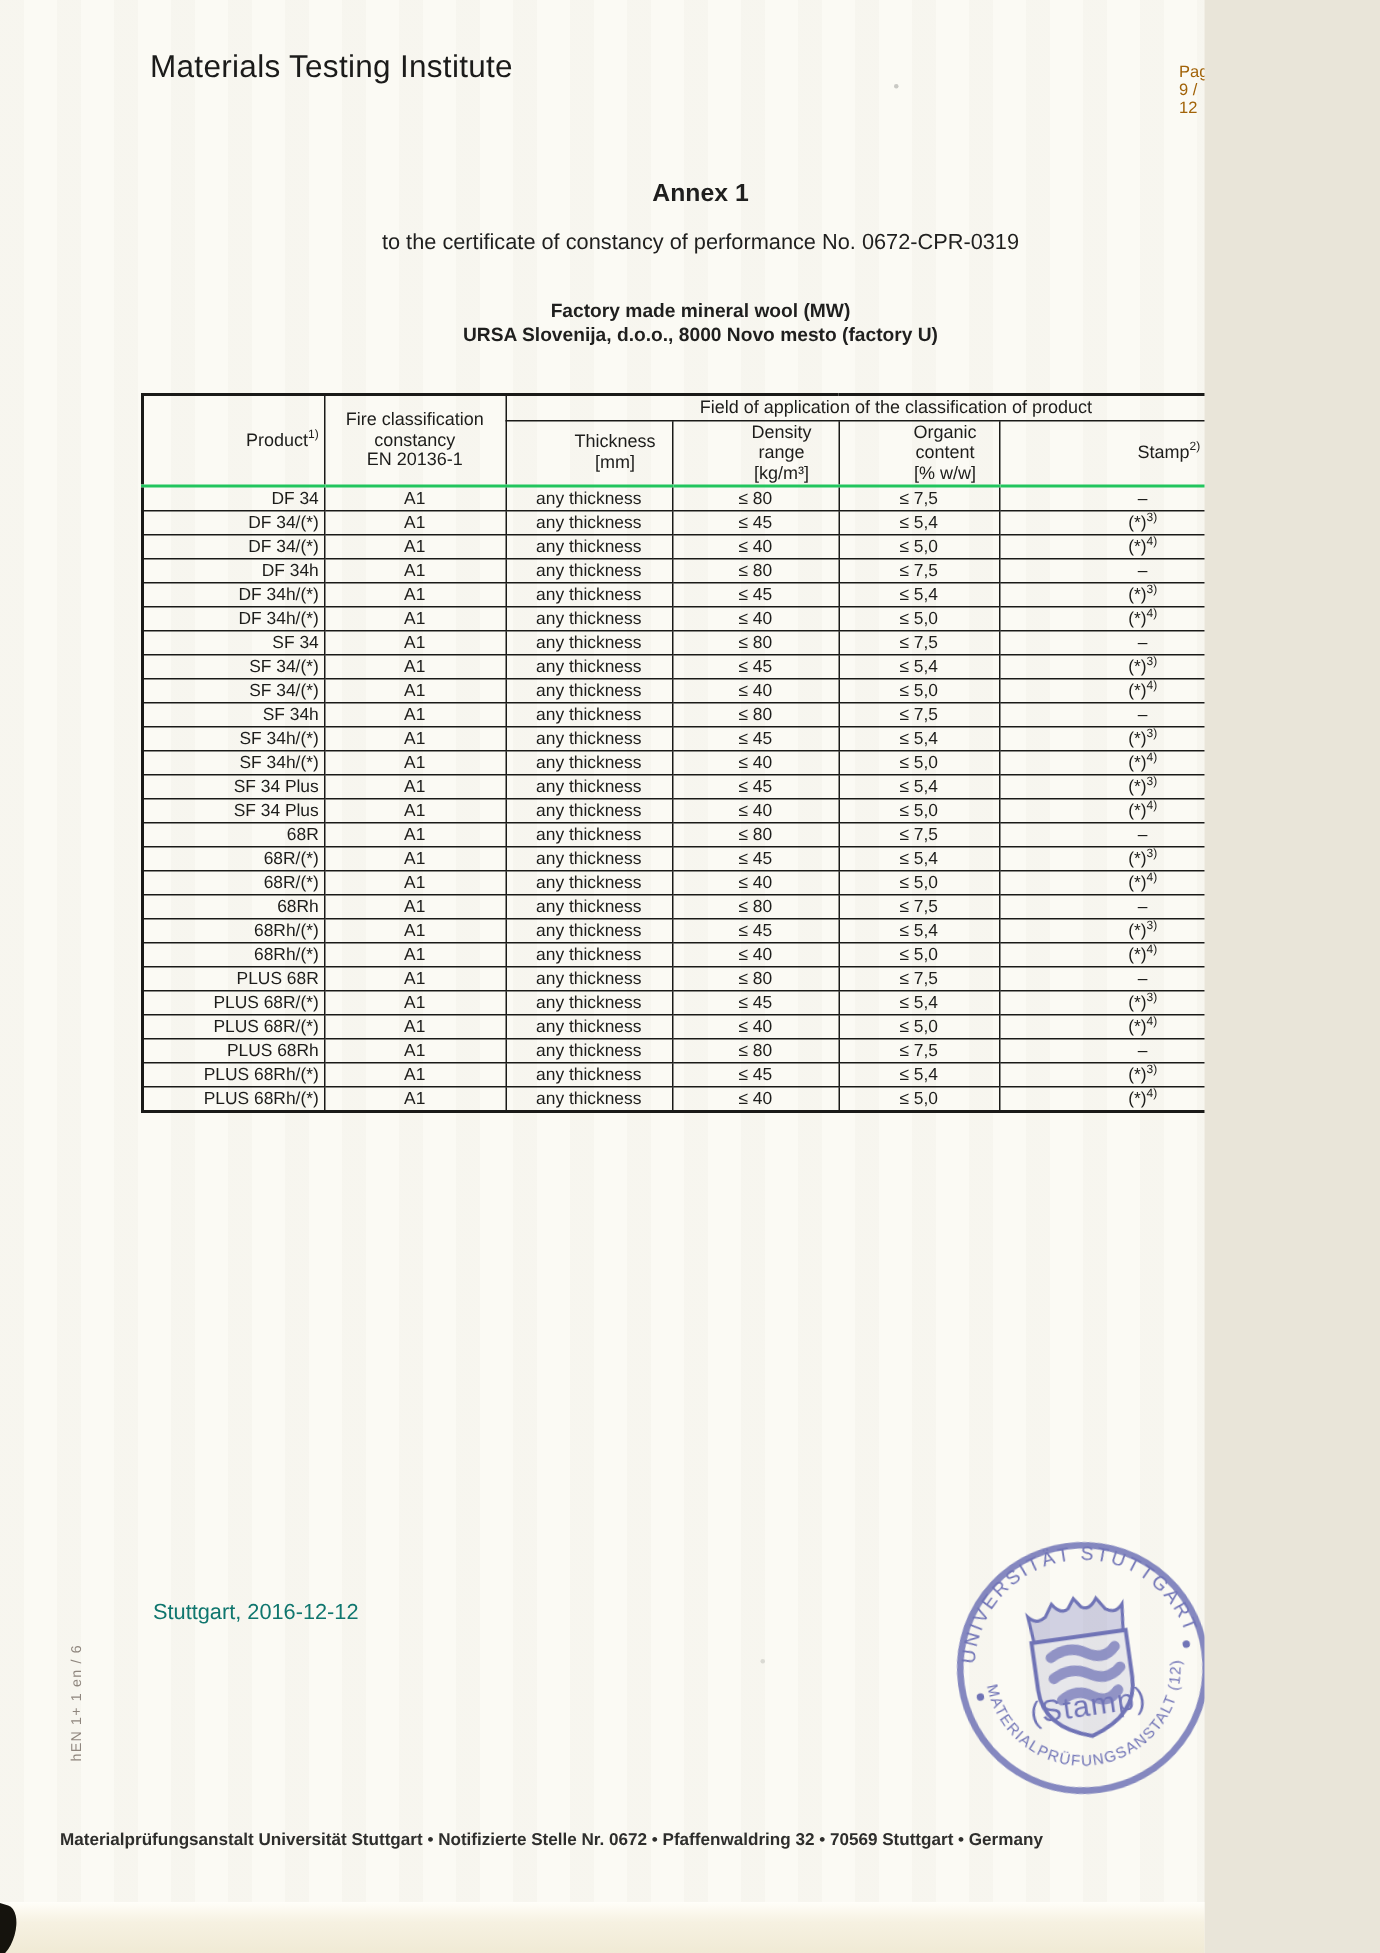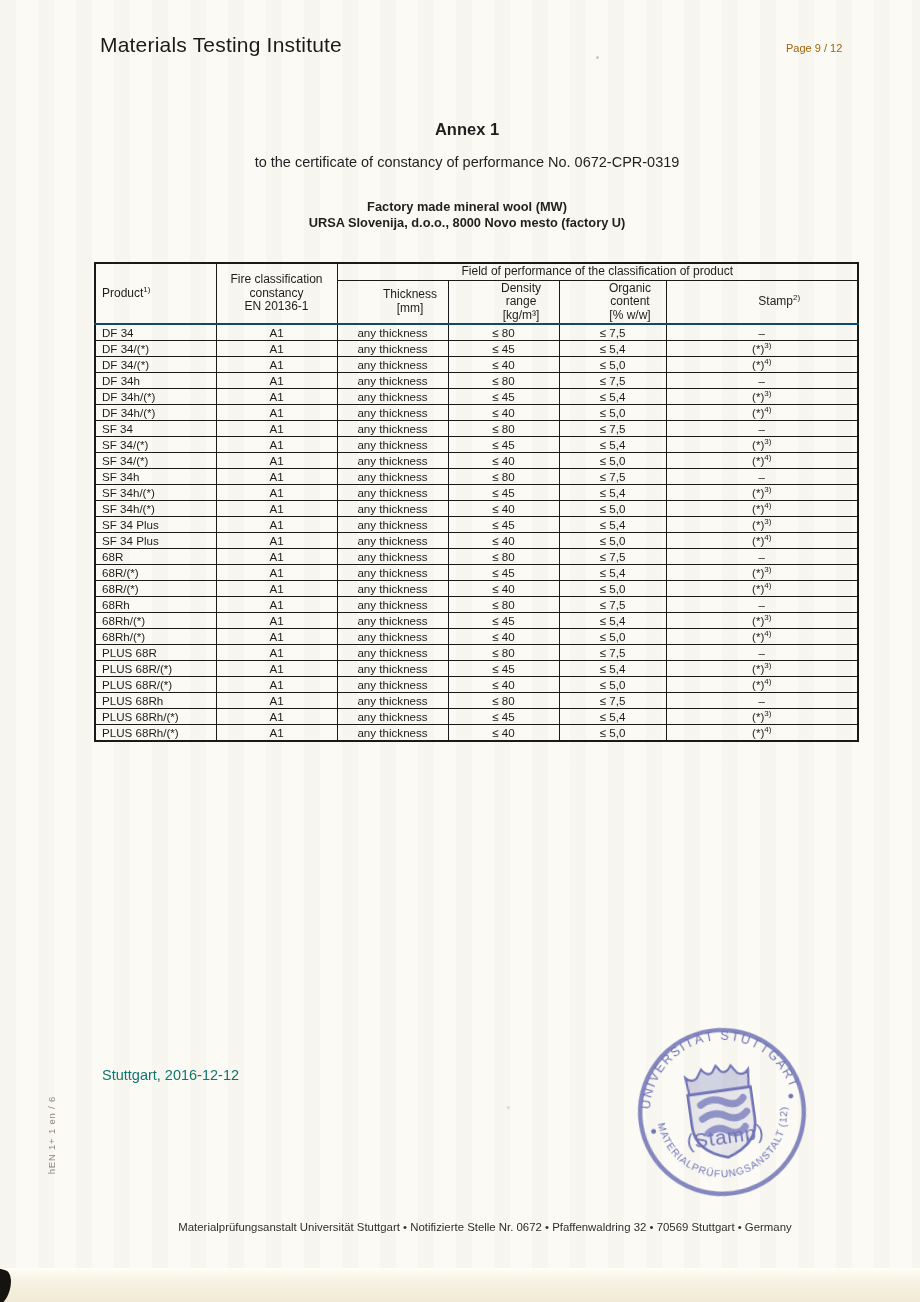--- a/index.html
+++ b/index.html
@@ -1,19 +1,19 @@
 <!DOCTYPE html>
 <html><head>
 <meta charset="utf-8">
 <style>
   * { margin:0; padding:0; box-sizing:border-box; }
   html,body { width:920px; height:1302px; }
   body { font-family:"Liberation Sans", sans-serif; background:#e9e5d9; }
   .page {
-    position:relative; width:920px; height:1302px;
+    position:relative; width:803px; height:1302px;
     background:#fbfaf4; overflow:hidden; color:#222;
   }
   
   .page::before {
     content:""; position:absolute; inset:0; pointer-events:none;
     background:repeating-linear-gradient(90deg,
       rgba(120,110,80,0.03) 0 16px, rgba(255,255,255,0) 16px 38px);
   }
 
   .letterhead { position:absolute; left:100px; top:30px; font-size:21px;
@@ -26,33 +26,33 @@
   .prod-block  { top:199px; font-size:12.8px; font-weight:bold; line-height:16px; }
 
   table.cls { position:absolute; left:94px; top:262px; width:763px;
     border-collapse:collapse; table-layout:fixed;
     border:2px solid #1a1a18; font-size:11.6px; color:#1d1d1b; }
   table.cls th, table.cls td { border:1px solid #1a1a18; font-weight:normal;
     text-align:center; vertical-align:middle; padding:1px 3px; }
   table.cls thead th { font-size:12px; line-height:13.5px; }
   table.cls thead tr:first-child th { height:17px; }
   table.cls thead tr:last-child th { height:43px;padding-left:38px; }
-  table.cls tbody tr:first-child td { border-top:2px solid #0c4a6e; }
+  table.cls tbody tr:first-child td { border-top:2px solid #22c55e; }
   table.cls tbody td { height:14.8px; line-height:13px; }
-  table.cls td.c-left, table.cls th.h-left { text-align:left; padding-left:6px; }
+  table.cls td.c-left, table.cls th.h-left { text-align:right; padding-left:6px; }
   sup { font-size:8px; vertical-align:super; line-height:0; }
 
   .date-line { position:absolute; left:102px; top:1067px; font-size:14.5px; color:#0f766e; }
 
   .side-note { position:absolute; left:46px; top:1096px; font-size:9.5px;
     color:#8f867e; letter-spacing:0.8px;
     writing-mode:vertical-rl; transform:rotate(180deg); }
 
-  .footer-line { position:absolute; left:50px; top:1221px; width:870px;
-    text-align:center; font-size:11.4px; color:#2e2e2c; }
+  .footer-line { position:absolute; left:40px; top:1221px; width:870px;
+    text-align:left; font-size:11.4px; color:#2e2e2c;font-weight:bold; }
 
   .stamp { position:absolute; left:634px; top:1024px; width:176px; height:176px;
     transform:rotate(-8deg); opacity:0.88; filter:blur(0.3px);
     --ink:#5d61ae; }
   .stamp .ring  { fill:none; stroke:var(--ink); stroke-width:5; opacity:0.85; }
   .stamp .arc-top  { font-family:"Liberation Sans",sans-serif; font-size:14.5px;
     letter-spacing:2px; fill:var(--ink); }
   .stamp .arc-bot  { font-family:"Liberation Sans",sans-serif; font-size:11.5px;
     letter-spacing:1.1px; fill:var(--ink); }
   .stamp .dot { fill:var(--ink); }
@@ -99,21 +99,21 @@
     <thead>
       <tr>
         <th rowspan="2" class="h-left">
           <span>Product</span><sup>1)</sup>
         </th>
         <th rowspan="2">
           <div>Fire classification</div>
           <div>constancy</div>
           <div>EN 20136-1</div>
         </th>
-        <th colspan="4">Field of performance of the classification of product</th>
+        <th colspan="4">Field of application of the classification of product</th>
       </tr>
       <tr>
         <th>
           <div>Thickness</div>
           <div>[mm]</div>
         </th>
         <th>
           <div>Density range</div>
           <div>[kg/m³]</div>
         </th>

